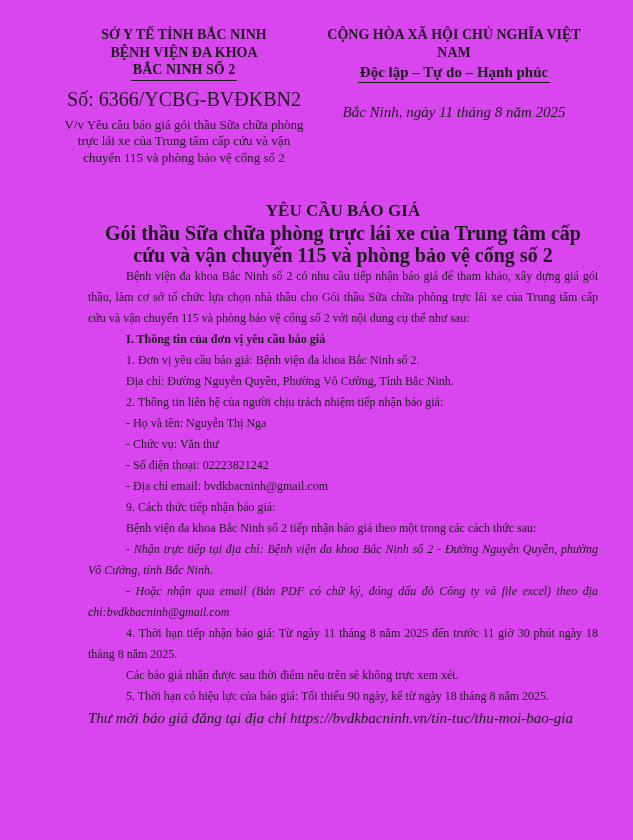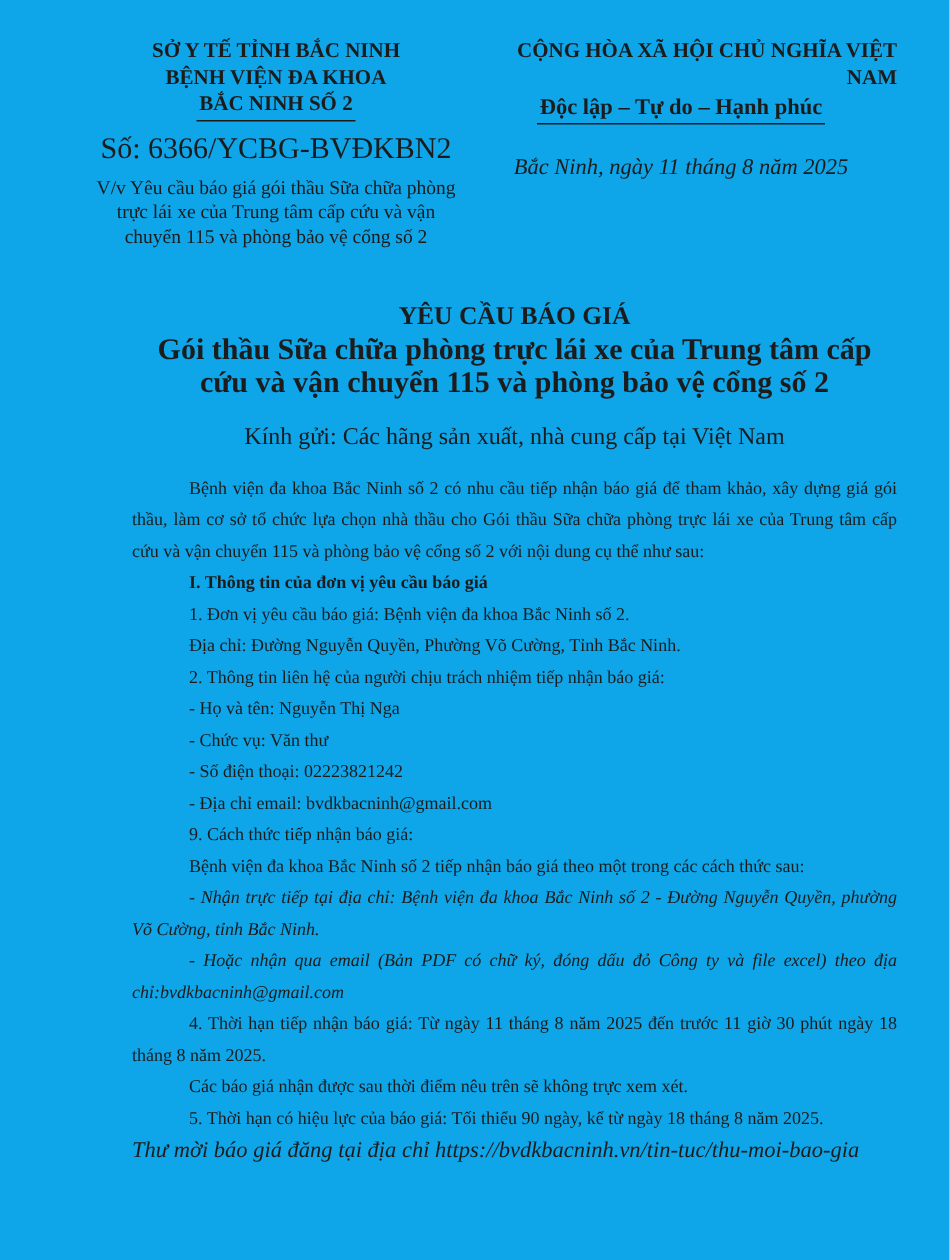--- a/index.html
+++ b/index.html
@@ -1,30 +1,30 @@
 <!DOCTYPE html>
 <html><head>
 <meta charset="utf-8">
 <style>
   * { margin: 0; padding: 0; box-sizing: border-box; }
   html, body { background: #e8e8e8; }
   body { font-family: "Liberation Serif", "DejaVu Serif", serif; color: #1c1c1c; }
   .page {
-    width: 633px; height: 840px; background: #0ea5e9;
+    width: 633px; height: 840px; background: #d946ef;
     padding: 26px 35px 16px 58px; overflow: hidden; position: relative;
   }
   
   .hdr { display: flex; }
   .hdr-left  { width: 252px; text-align: center; flex-shrink: 0; }
   .hdr-right { flex: 1; text-align: center; }
   .org-line   { font-weight: bold; font-size: 14px; line-height: 17.5px; }
   .u          { display: inline-block; border-bottom: 1.4px solid #1c1c1c; padding: 0 2px 1px 2px; }
   .doc-no     { font-size: 20px; margin-top: 7px; }
   .subject    { font-size: 13px; line-height: 16.5px; margin: 6px auto 0 auto; max-width: 240px; }
-  .motto1     { font-weight: bold; font-size: 14px; line-height: 18px; text-align: right; }
+  .motto1     { font-weight: bold; font-size: 14px; line-height: 18px; }
   .motto2     { font-weight: bold; font-size: 15px; margin-top: 2px; }
   .place-date { font-style: italic; font-size: 15px; margin-top: 21px; }
   
   .doc-body   { margin-left: 30px; width: 510px; font-family: Liberation Serif, serif; }
   .title      { text-align: center; font-weight: bold; font-size: 17px; margin-top: 34px; line-height: 22px; }
   .subtitle   { text-align: center; font-weight: bold; font-size: 20px; line-height: 22px; margin: 0 auto; max-width: 520px; }
   .salutation { text-align: center; font-size: 16px; margin: 15px 0 13px 0; line-height: 21px; }
   
   .para {
     font-size: 12px; line-height: 21px; text-align: justify;
@@ -50,21 +50,20 @@
     <div class="hdr-right">
       <div class="motto1">CỘNG HÒA XÃ HỘI CHỦ NGHĨA VIỆT NAM</div>
       <div class="motto2"><span class="u">Độc lập – Tự do – Hạnh phúc</span></div>
       <div class="place-date">Bắc Ninh, ngày 11 tháng 8 năm 2025</div>
     </div>
   </div>
 
   <div class="doc-body">
     <div class="title">YÊU CẦU BÁO GIÁ</div>
     <div class="subtitle">Gói thầu Sữa chữa phòng trực lái xe của Trung tâm cấp cứu và vận chuyển 115 và phòng bảo vệ cổng số 2</div>
-    <div class="salutation">Kính gửi: Các hãng sản xuất, nhà cung cấp tại Việt Nam</div>
 
     <p class="para">Bệnh viện đa khoa Bắc Ninh số 2 có nhu cầu tiếp nhận báo giá để tham khảo, xây dựng giá gói thầu, làm cơ sở tổ chức lựa chọn nhà thầu cho Gói thầu Sữa chữa phòng trực lái xe của Trung tâm cấp cứu và vận chuyển 115 và phòng bảo vệ cổng số 2 với nội dung cụ thể như sau:</p>
     <p class="para b">I. Thông tin của đơn vị yêu cầu báo giá</p>
     <p class="para">1. Đơn vị yêu cầu báo giá: Bệnh viện đa khoa Bắc Ninh số 2.</p>
     <p class="para">Địa chỉ: Đường Nguyễn Quyền, Phường Võ Cường, Tỉnh Bắc Ninh.</p>
     <p class="para">2. Thông tin liên hệ của người chịu trách nhiệm tiếp nhận báo giá:</p>
     <p class="para">- Họ và tên: Nguyễn Thị Nga</p>
     <p class="para">- Chức vụ: Văn thư</p>
     <p class="para">- Số điện thoại: 02223821242</p>
     <p class="para">- Địa chỉ email: bvdkbacninh@gmail.com</p>

